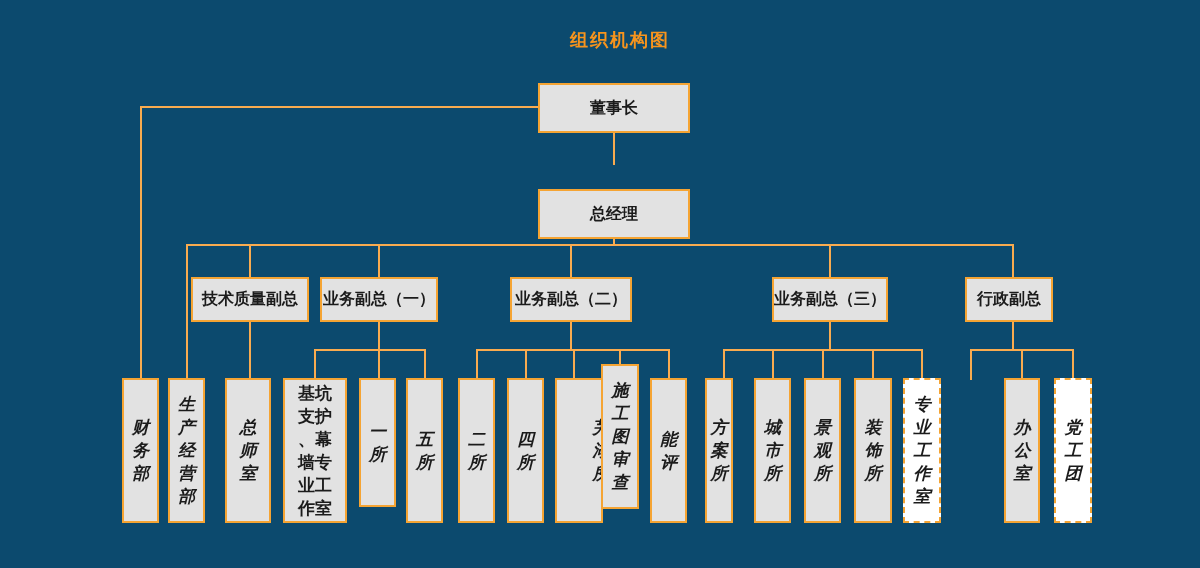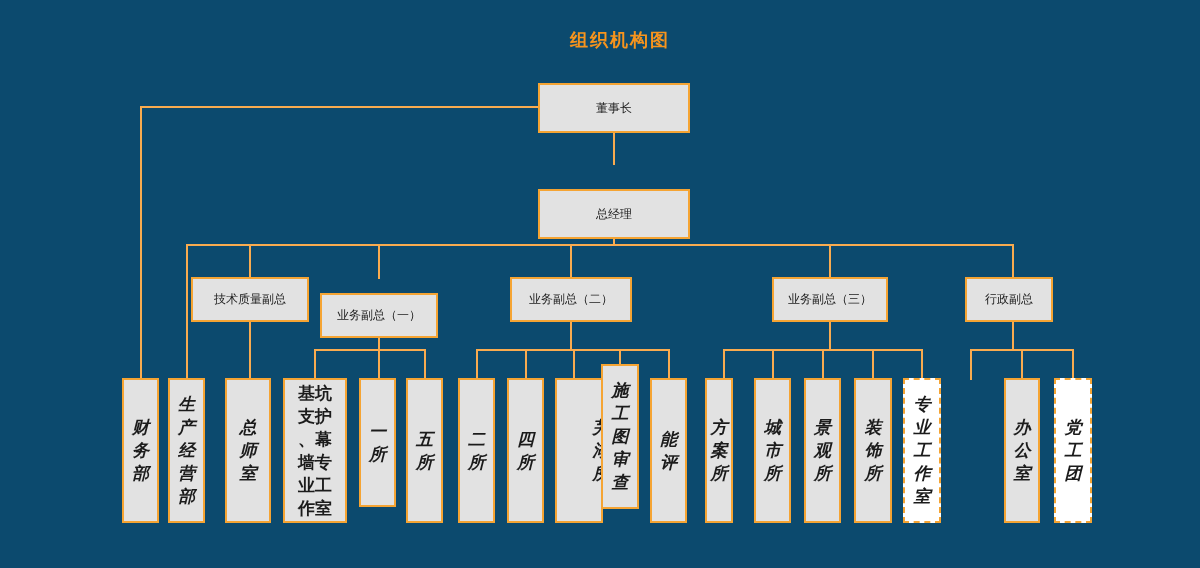--- a/index.html
+++ b/index.html
@@ -11,21 +11,21 @@
     position:absolute; left:540px; top:28px; width:160px; text-align:center;
     color:#F7941D; font-size:18px; font-weight:bold; letter-spacing:2px;
   }
   .box {
     position:absolute; box-sizing:border-box;
     background:#E2E2E2; border:2px solid #F5A433;
     display:flex; align-items:center; justify-content:center;
     color:#1B1B1B;
   }
   .box.dashed { background:#ffffff; border-style:dashed; }
-  .hlabel { font-size:12px; font-weight:400; white-space:nowrap; }
+  .hlabel { font-size:16px; font-weight:700; white-space:nowrap; }
   .vtext {
     display:block; font-size:17px; line-height:23px; font-weight:600;
     text-align:center; word-break:break-all; line-break:anywhere;
   }
   .w1 { width:18px;font-style:italic; }
   .w2 { width:36px; }
   .line { position:absolute; background:#F9AB4F; }
 </style>
 </head>
 <body>
@@ -74,21 +74,21 @@
   <div class="box" style="left:538px;top:83px;width:152px;height:50px;">
     <span class="hlabel">董事长</span>
   </div>
   <div class="box" style="left:538px;top:165px;width:152px;height:50px;margin-top:24px;">
     <span class="hlabel">总经理</span>
   </div>
 
   <div class="box" style="left:191px;top:277px;width:118px;height:45px;">
     <span class="hlabel">技术质量副总</span>
   </div>
-  <div class="box" style="left:320px;top:277px;width:118px;height:45px;margin-top:16px;">
+  <div class="box" style="left:320px;top:277px;width:118px;height:45px;">
     <span class="hlabel">业务副总（一）</span>
   </div>
   <div class="box" style="left:510px;top:277px;width:122px;height:45px;">
     <span class="hlabel">业务副总（二）</span>
   </div>
   <div class="box" style="left:772px;top:277px;width:116px;height:45px;">
     <span class="hlabel">业务副总（三）</span>
   </div>
   <div class="box" style="left:965px;top:277px;width:88px;height:45px;">
     <span class="hlabel">行政副总</span>

